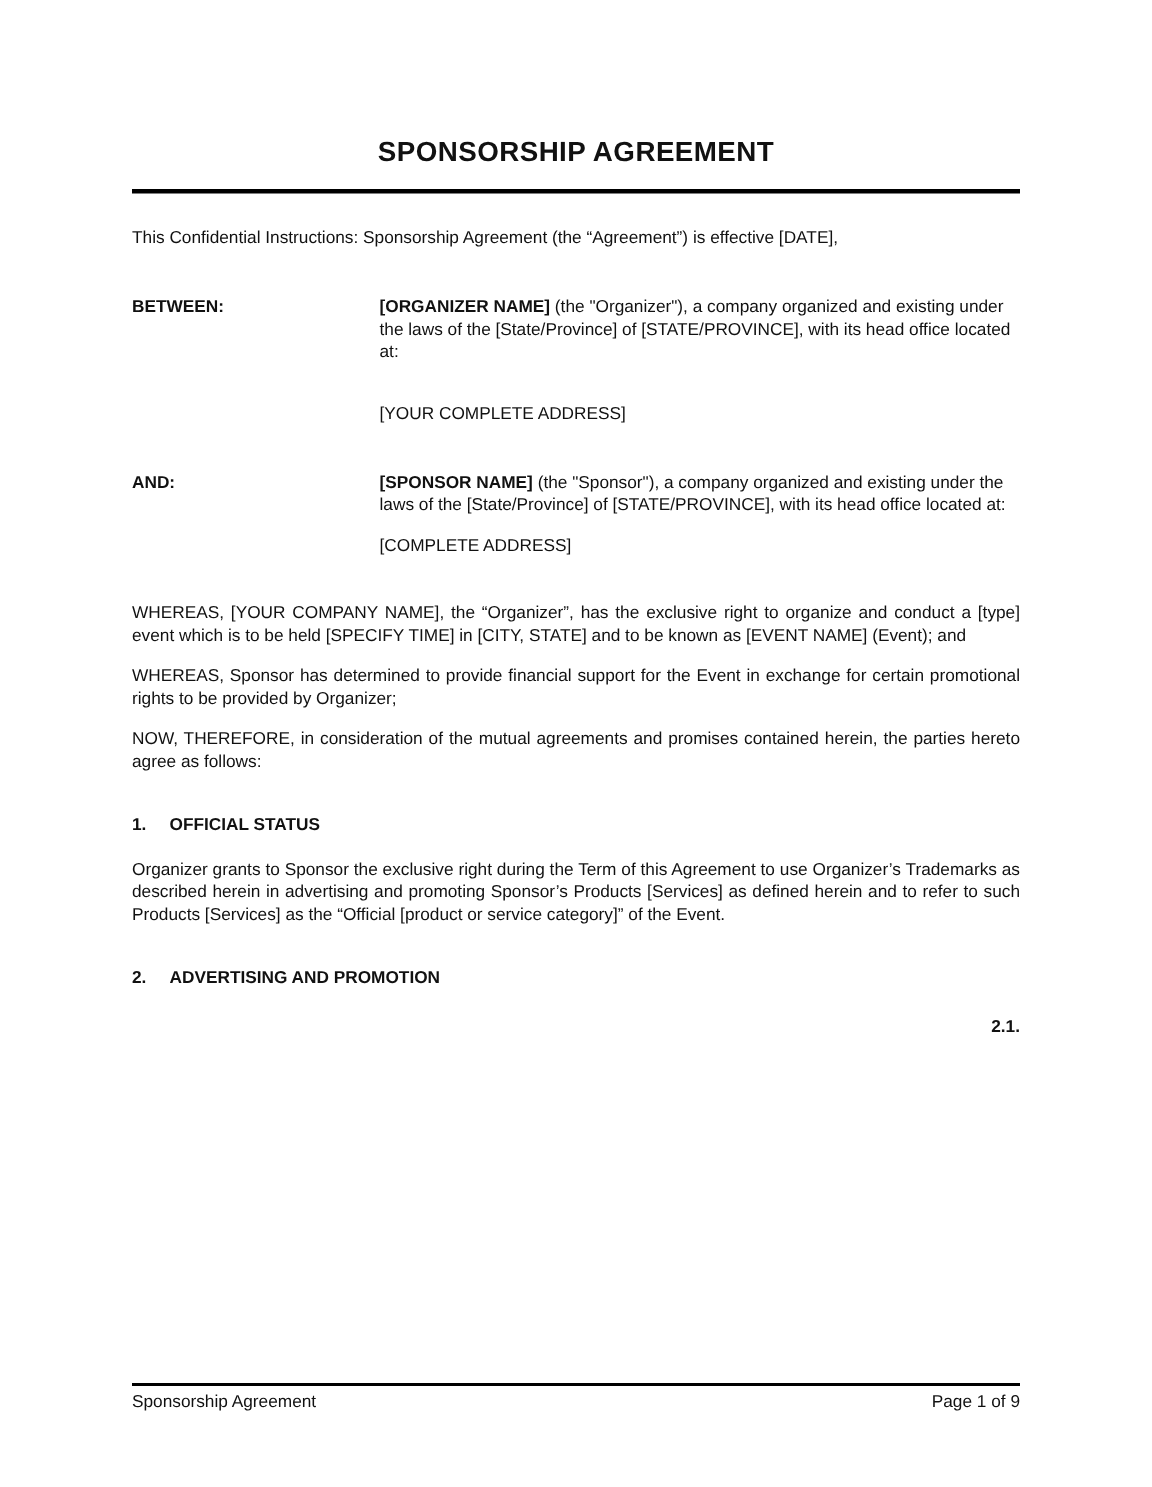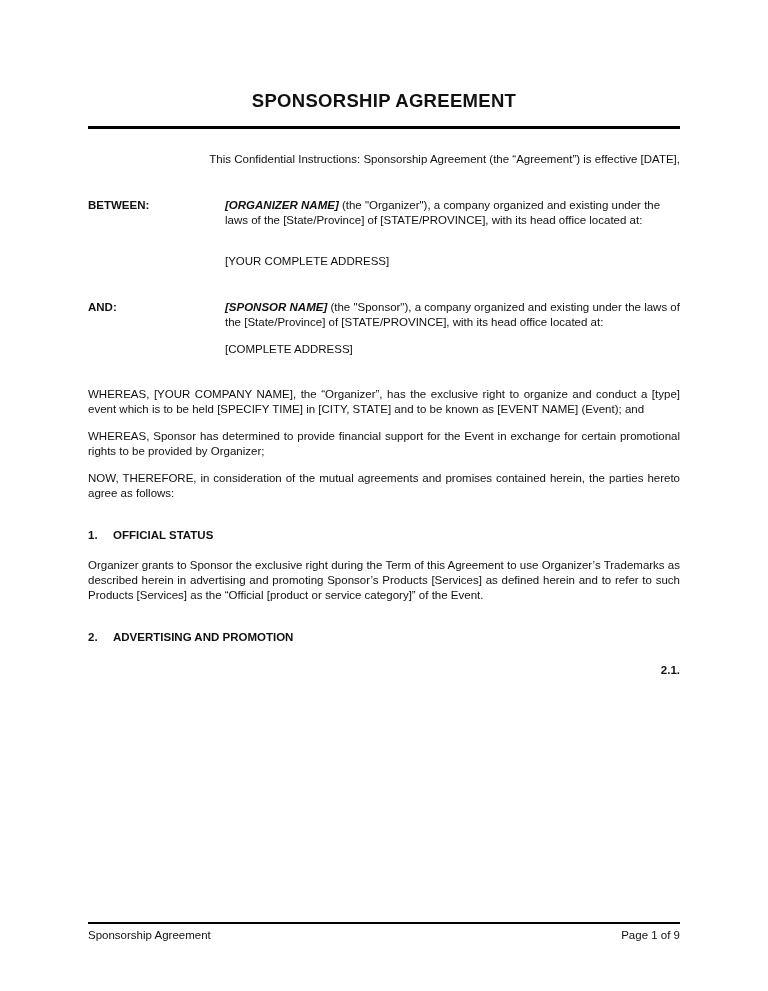--- a/index.html
+++ b/index.html
@@ -29,40 +29,39 @@
     font-weight: bold;
     letter-spacing: 0.3px;
   }
   .title-rule {
     height: 3px;
     background: #000000;
     margin-top: 15px;
   }
   .intro {
     margin: 23px 0 0 0;
-    text-align: right;
   }
   .party {
     display: flex;
     margin-top: 31px;
+    gap: 28px;
   }
   .party-label {
     flex: none;
     width: 137px;
     font-weight: bold;
   }
   .party-body {
     flex: 1;
   }
   .party-body p {
     margin: 0;
   }
   .party-name {
     font-weight: bold;
-    font-style: italic;
   }
   .address-gap-large {
     margin-top: 26px !important;
   }
   .address-gap-small {
     margin-top: 12px !important;
   }
   .recital {
     margin: 12px 0 0 0;
     text-align: justify;

